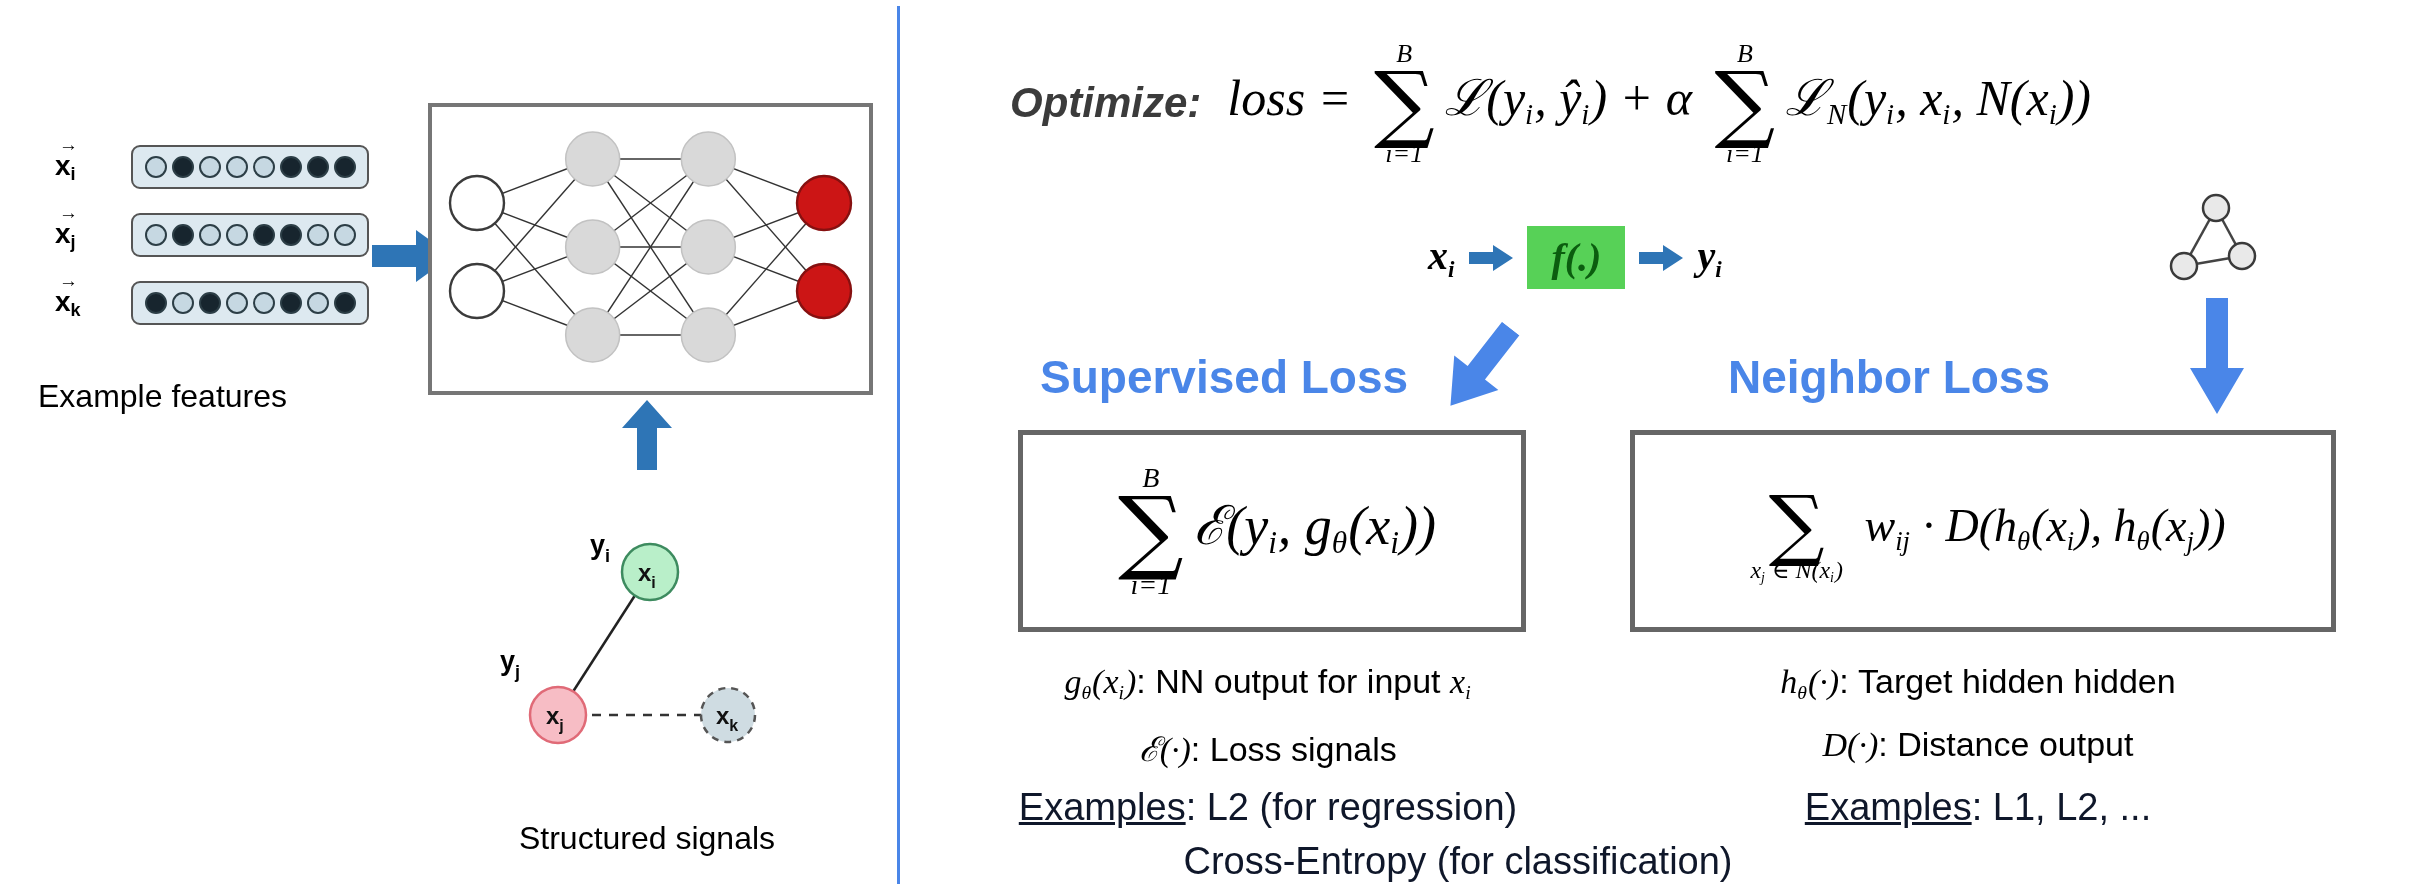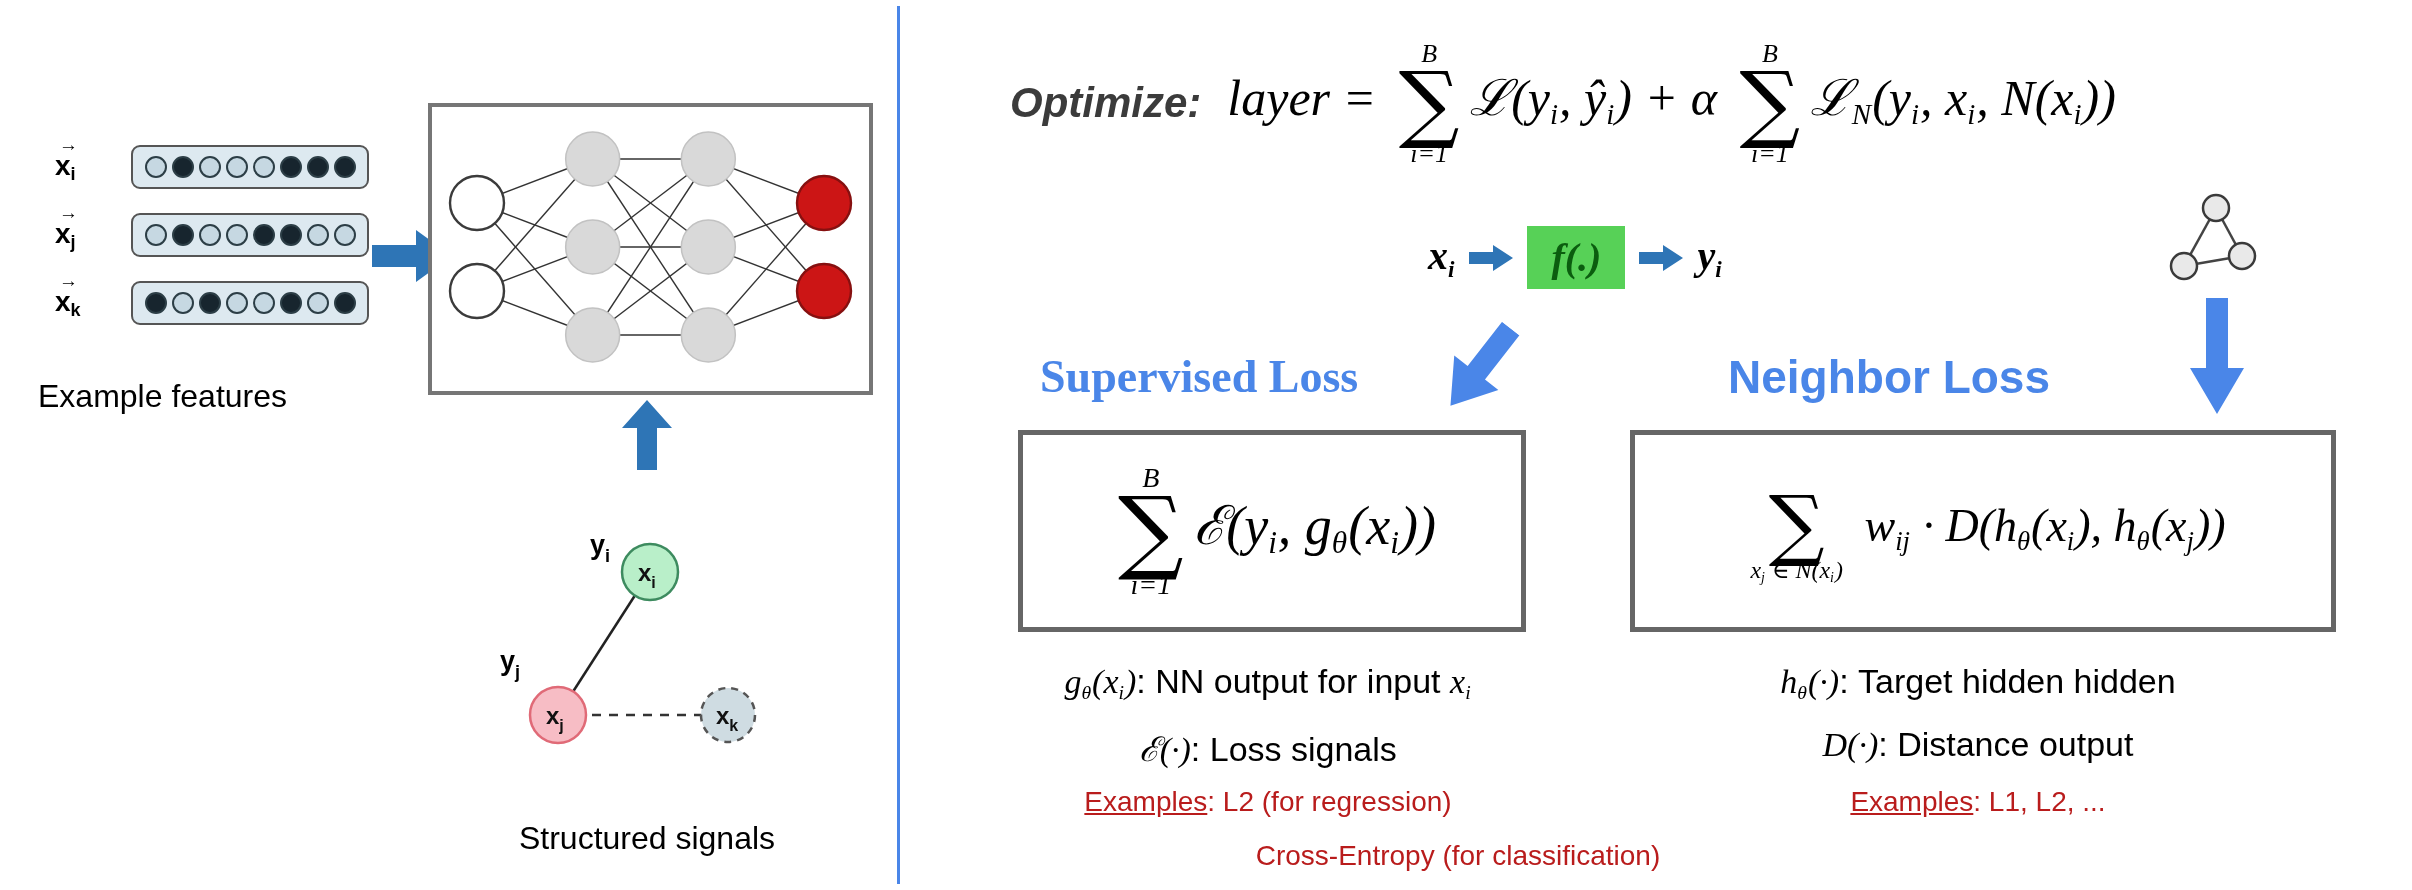--- a/index.html
+++ b/index.html
@@ -76,21 +76,21 @@
   .sup-box{left:1018px;top:430px;width:498px;height:192px;}
   .sup-box .math{font-size:54px;white-space:nowrap;}
   .nb-box{left:1630px;top:430px;width:696px;height:192px;}
   .nb-box .math{font-size:46px;white-space:nowrap;}
 
   .defs{width:640px;text-align:center;}
   .def-line{font-size:34px;margin-bottom:21px;white-space:nowrap;}
   .sup-defs{left:948px;top:662px;}
   .nb-defs{left:1658px;top:662px;}
 
-  .examples{width:640px;text-align:center;color:#b91c1c;font-size:28px;white-space:nowrap;}
+  .examples{width:640px;text-align:center;color:#0f172a;font-size:38px;white-space:nowrap;}
   .exlabel{text-decoration:underline;}
 </style>
 </head>
 <body>
 
 <div class="canvas">
 
   <div class="abs features">
       <div class="feat-row">
         <span class="veclab"><span class="vecarrow">→</span><span class="vecbase">x</span><span class="vecsub">i</span></span>
@@ -191,21 +191,21 @@
     <text class="sg-ylabel" x="128" y="42"><tspan>y</tspan><tspan class="sg-ysub" dy="8">i</tspan></text>
     <text class="sg-ylabel" x="38" y="158"><tspan>y</tspan><tspan class="sg-ysub" dy="8">j</tspan></text>
   </svg>
 
   <div class="abs caption" style="left:462px;top:792px;width:370px;text-align:center;margin-top:28px;">Structured signals</div>
 
   <div class="abs divider"></div>
 
   <div class="abs optimize-row">
     <span class="optimize-label">Optimize:</span>
-    <span class="math loss-formula"><span class="m-n">layer = </span><span class="msum">
+    <span class="math loss-formula"><span class="m-n">loss = </span><span class="msum">
           <span class="msum-top">B</span>
           <span class="msum-op">∑</span>
           <span class="msum-bot">i=1</span>
         </span><span class="m-n">ℒ(y</span><span class="m-sub">i</span><span class="m-n">, ŷ</span><span class="m-sub">i</span><span class="m-n">) + α </span><span class="msum">
           <span class="msum-top">B</span>
           <span class="msum-op">∑</span>
           <span class="msum-bot">i=1</span>
         </span><span class="m-n">ℒ</span><span class="m-sub">N</span><span class="m-n">(y</span><span class="m-sub">i</span><span class="m-n">, x</span><span class="m-sub">i</span><span class="m-n">, N(x</span><span class="m-sub">i</span><span class="m-n">))</span></span>
   </div>
 
@@ -225,21 +225,21 @@
 
   <svg class="abs" style="left:2152px;top:186px;" width="110" height="108" viewBox="0 0 110 108">
     <line class="tri-line" x1="32" y1="80" x2="64" y2="22"></line>
     <line class="tri-line" x1="64" y1="22" x2="90" y2="70"></line>
     <line class="tri-line" x1="32" y1="80" x2="90" y2="70"></line>
     <circle class="tri-node" cx="32" cy="80" r="13"></circle>
     <circle class="tri-node" cx="64" cy="22" r="13"></circle>
     <circle class="tri-node" cx="90" cy="70" r="13"></circle>
   </svg>
 
-  <div class="abs loss-heading" style="left:1040px;top:350px;font-family:Liberation Serif, serif;">Supervised Loss</div>
+  <div class="abs loss-heading" style="left:1040px;top:350px;">Supervised Loss</div>
 
   <svg class="abs diag-arrow" style="left:1450px;top:318px;" width="60" height="100" viewBox="0 0 60 100">
     <polygon class="blue" points="19,0 41,0 41,56 58,56 30,98 2,56 19,56"></polygon>
   </svg>
 
   <div class="abs loss-heading" style="left:1728px;top:350px;">Neighbor Loss</div>
 
   <svg class="abs" style="left:2188px;top:298px;" width="58" height="118" viewBox="0 0 58 118">
     <polygon class="blue" points="18,0 40,0 40,70 56,70 29,116 2,70 18,70"></polygon>
   </svg>

